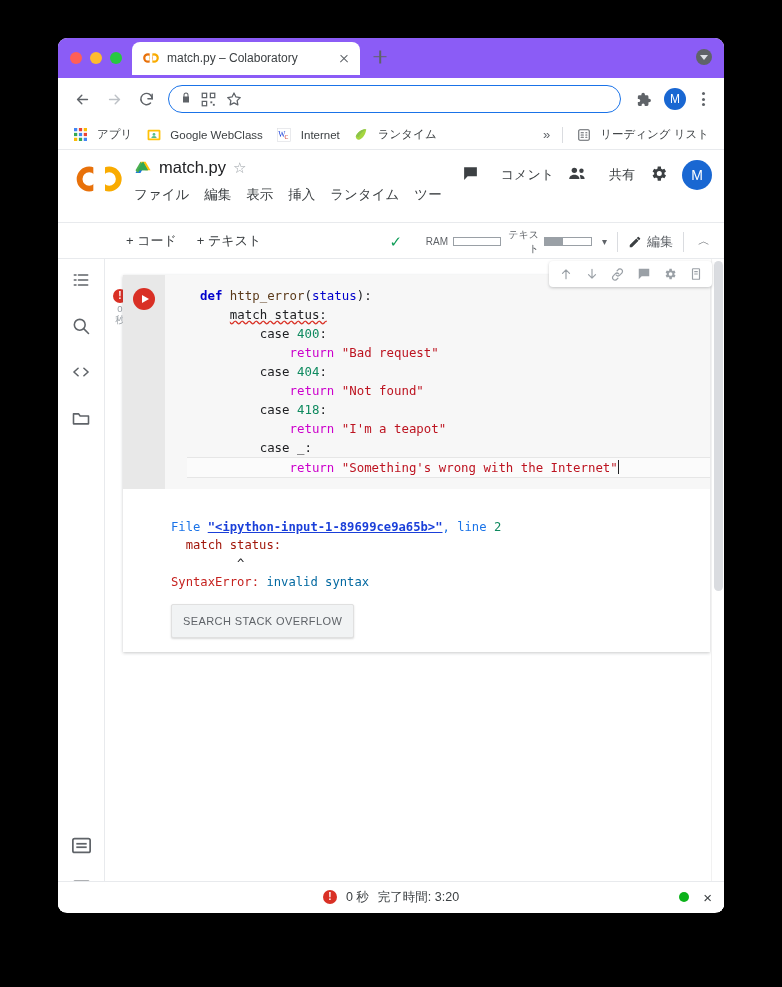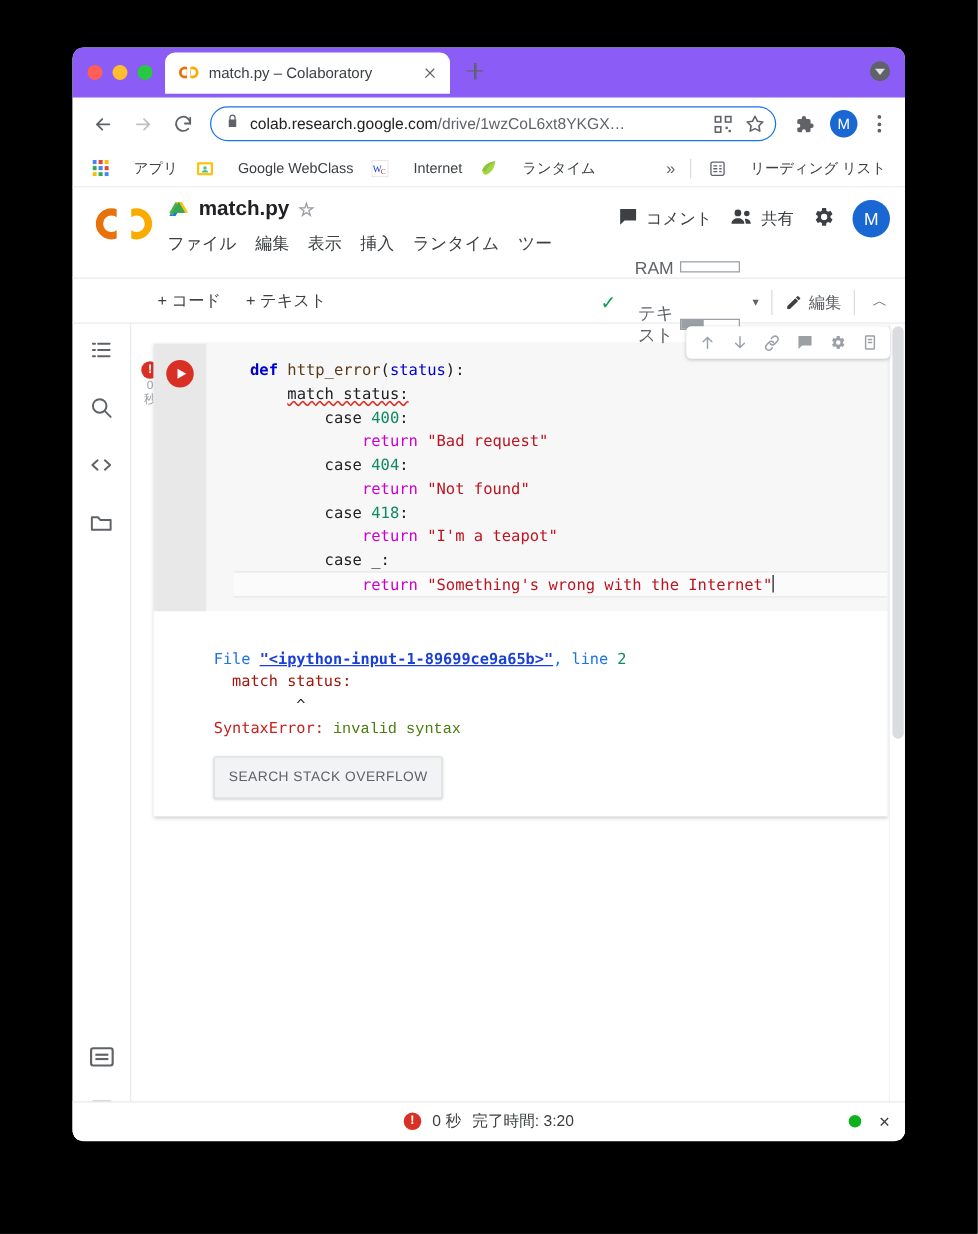--- a/index.html
+++ b/index.html
@@ -109,63 +109,63 @@
   }
   .kebab { width: 22px; display:flex; flex-direction:column; align-items:center; gap:2.5px; flex:none; margin-left:2px;}
   .kebab i { width: 3px; height: 3px; border-radius: 50%; background:#5f6368; display:block;}
 
   
   .bookmarks {
     height: 30px; background: #fff; display:flex; align-items:center;
     padding: 0 9px; gap: 2px; border-bottom: 1px solid #e8eaed;
     font-size: 11.5px; color: #3c4043; white-space: nowrap;
   }
-  .bm { display:flex; align-items:center; gap:19px; padding: 3px 6px; border-radius: 4px; }
+  .bm { display:flex; align-items:center; gap:9px; padding: 3px 6px; border-radius: 4px; }
   .bm-ico { width: 15px; height: 15px; flex:none; display:flex; align-items:center; justify-content:center; }
   .bm-sep { width: 1px; height: 16px; background: #dadce0; margin: 0 5px; }
   .bm-more { color:#5f6368; font-size: 13px; padding: 0 5px; }
 
   
   .colab { position: relative; height: calc(875px - 40px - 42px - 31px); background: #fff; }
 
   .colab-header { height: 72px; position: relative; padding: 0; }
   .co-logo {
     position: absolute; left: 16px; top: 12px; width: 52px; height: 34px;
     display:flex; align-items:center; justify-content:center;
   }
   .doc-title-row {
-    position: absolute; left: 76px; top: 8px; display:flex; align-items:center; gap: 7px; font-weight: bold;
+    position: absolute; left: 76px; top: 8px; display:flex; align-items:center; gap: 7px;
   }
   .drive-ico { width: 18px; height: 18px; }
   .doc-title { font-size: 16.5px; color: #202124; }
   .star { color:#9aa0a6; font-size: 15px; }
   .menubar {
     position:absolute; left: 76px; top: 36px; display:flex; gap: 15px;
     font-size: 13.5px; color: #3c4043;
   }
   .hdr-right {
     position: absolute; right: 12px; top: 10px; display:flex; align-items:center; gap: 14px;
     font-size: 13px; color: #3c4043;
   }
-  .hdr-item { display:flex; align-items:center; gap: 6px; }
+  .hdr-item { display:flex; align-items:center; gap: 22px; }
   .hdr-avatar {
     width: 30px; height: 30px; border-radius: 50%; background:#1967d2; color:#fff;
     font-size: 14px; display:flex; align-items:center; justify-content:center;
   }
 
   
   .colab-toolbar {
     height: 37px; border-top: 1px solid #e8eaed; border-bottom: 1px solid #e8eaed;
     display:flex; align-items:center; padding-left: 58px; position: relative;
     font-size: 13px; color: #3c4043;
   }
   .tb-add { display:flex; align-items:center; gap:4px; padding: 0 10px; text-align: right; }
   .tb-right { position:absolute; right: 10px; top:0; height:37px; display:flex; align-items:center; gap:10px; }
   .check { color:#0f9d58; font-size: 15px; }
-  .meter-block { display:flex; flex-direction:column; gap:20px; font-size:14px; color:#5f6368; }
+  .meter-block { display:flex; flex-direction:row; gap:2px; font-size:10px; color:#5f6368; }
   .meter-row { display:flex; align-items:center; gap:5px; }
   .meter-lbl { width: 36px; text-align:right; }
   .meter { width: 48px; height: 9px; border: 1px solid #9aa0a6; background:#fff; position:relative; }
   .meter > i { display:block; height:100%; background:#9aa0a6; }
   .caret-dn { color:#5f6368; font-size: 10px; }
   .tb-sep { width:1px; height:20px; background:#dadce0; }
   .tb-edit { display:flex; align-items:center; gap:5px; color:#5f6368; }
   .tb-chev { color:#5f6368; font-size: 12px; padding: 0 4px; }
 
   
@@ -240,21 +240,21 @@
     font-family: "DejaVu Sans Mono", monospace;
     font-size: 12.2px; line-height: 18.5px; white-space: pre;
   }
   .o-file { color:#1a73e8; }
   .o-fname { color:#1a3fd9; text-decoration: underline; font-weight:600; }
   .o-line { color:#1a73e8; }
   .o-num { color:#0f8a5f; }
   .o-src { color:#a1160a; }
   .o-caret { color:#202124; }
   .o-errname { color:#c5221f; }
-  .o-errmsg { color:#4d7c0f;font-family:Liberation Mono, monospace; }
+  .o-errmsg { color:#0369a1; }
   .so-btn {
     display:inline-block; margin: 12px 0 0 0;
     background:#f1f3f4; border:1px solid #e0e0e0; border-radius:2px;
     padding: 7px 11px; font-family:"Liberation Sans",sans-serif;
     font-size: 11px; color:#5f6368; letter-spacing:.4px;
     box-shadow: 0 1px 2px rgba(60,64,67,.2);
   }
 
   
   .vscroll {
@@ -325,21 +325,20 @@
         <path d="M20 4.5V11h-6"></path>
       </svg>
     </div>
 
     <div class="omnibox">
       <span class="lockicon">
         <svg width="12" height="13" viewBox="0 0 24 24" fill="#5f6368">
           <path d="M12 2a5 5 0 0 0-5 5v3H6v12h12V10h-1V7a5 5 0 0 0-5-5zm0 2a3 3 0 0 1 3 3v3H9V7a3 3 0 0 1 3-3z"></path>
         </svg>
       </span>
-      <span class="url-text"><span>colab.research.google.com</span><span class="dim">/drive/1wzCoL6xt8YKGX…</span></span>
       <span class="omni-icon">
         <svg width="15" height="15" viewBox="0 0 24 24" fill="#5f6368">
           <rect x="2" y="2" width="7" height="7" fill="none" stroke="#5f6368" stroke-width="2"></rect>
           <rect x="15" y="2" width="7" height="7" fill="none" stroke="#5f6368" stroke-width="2"></rect>
           <rect x="2" y="15" width="7" height="7" fill="none" stroke="#5f6368" stroke-width="2"></rect>
           <rect x="15" y="15" width="3" height="3"></rect>
             <rect x="19" y="19" width="3" height="3"></rect>
         </svg>
       </span>
       <span class="omni-icon">

